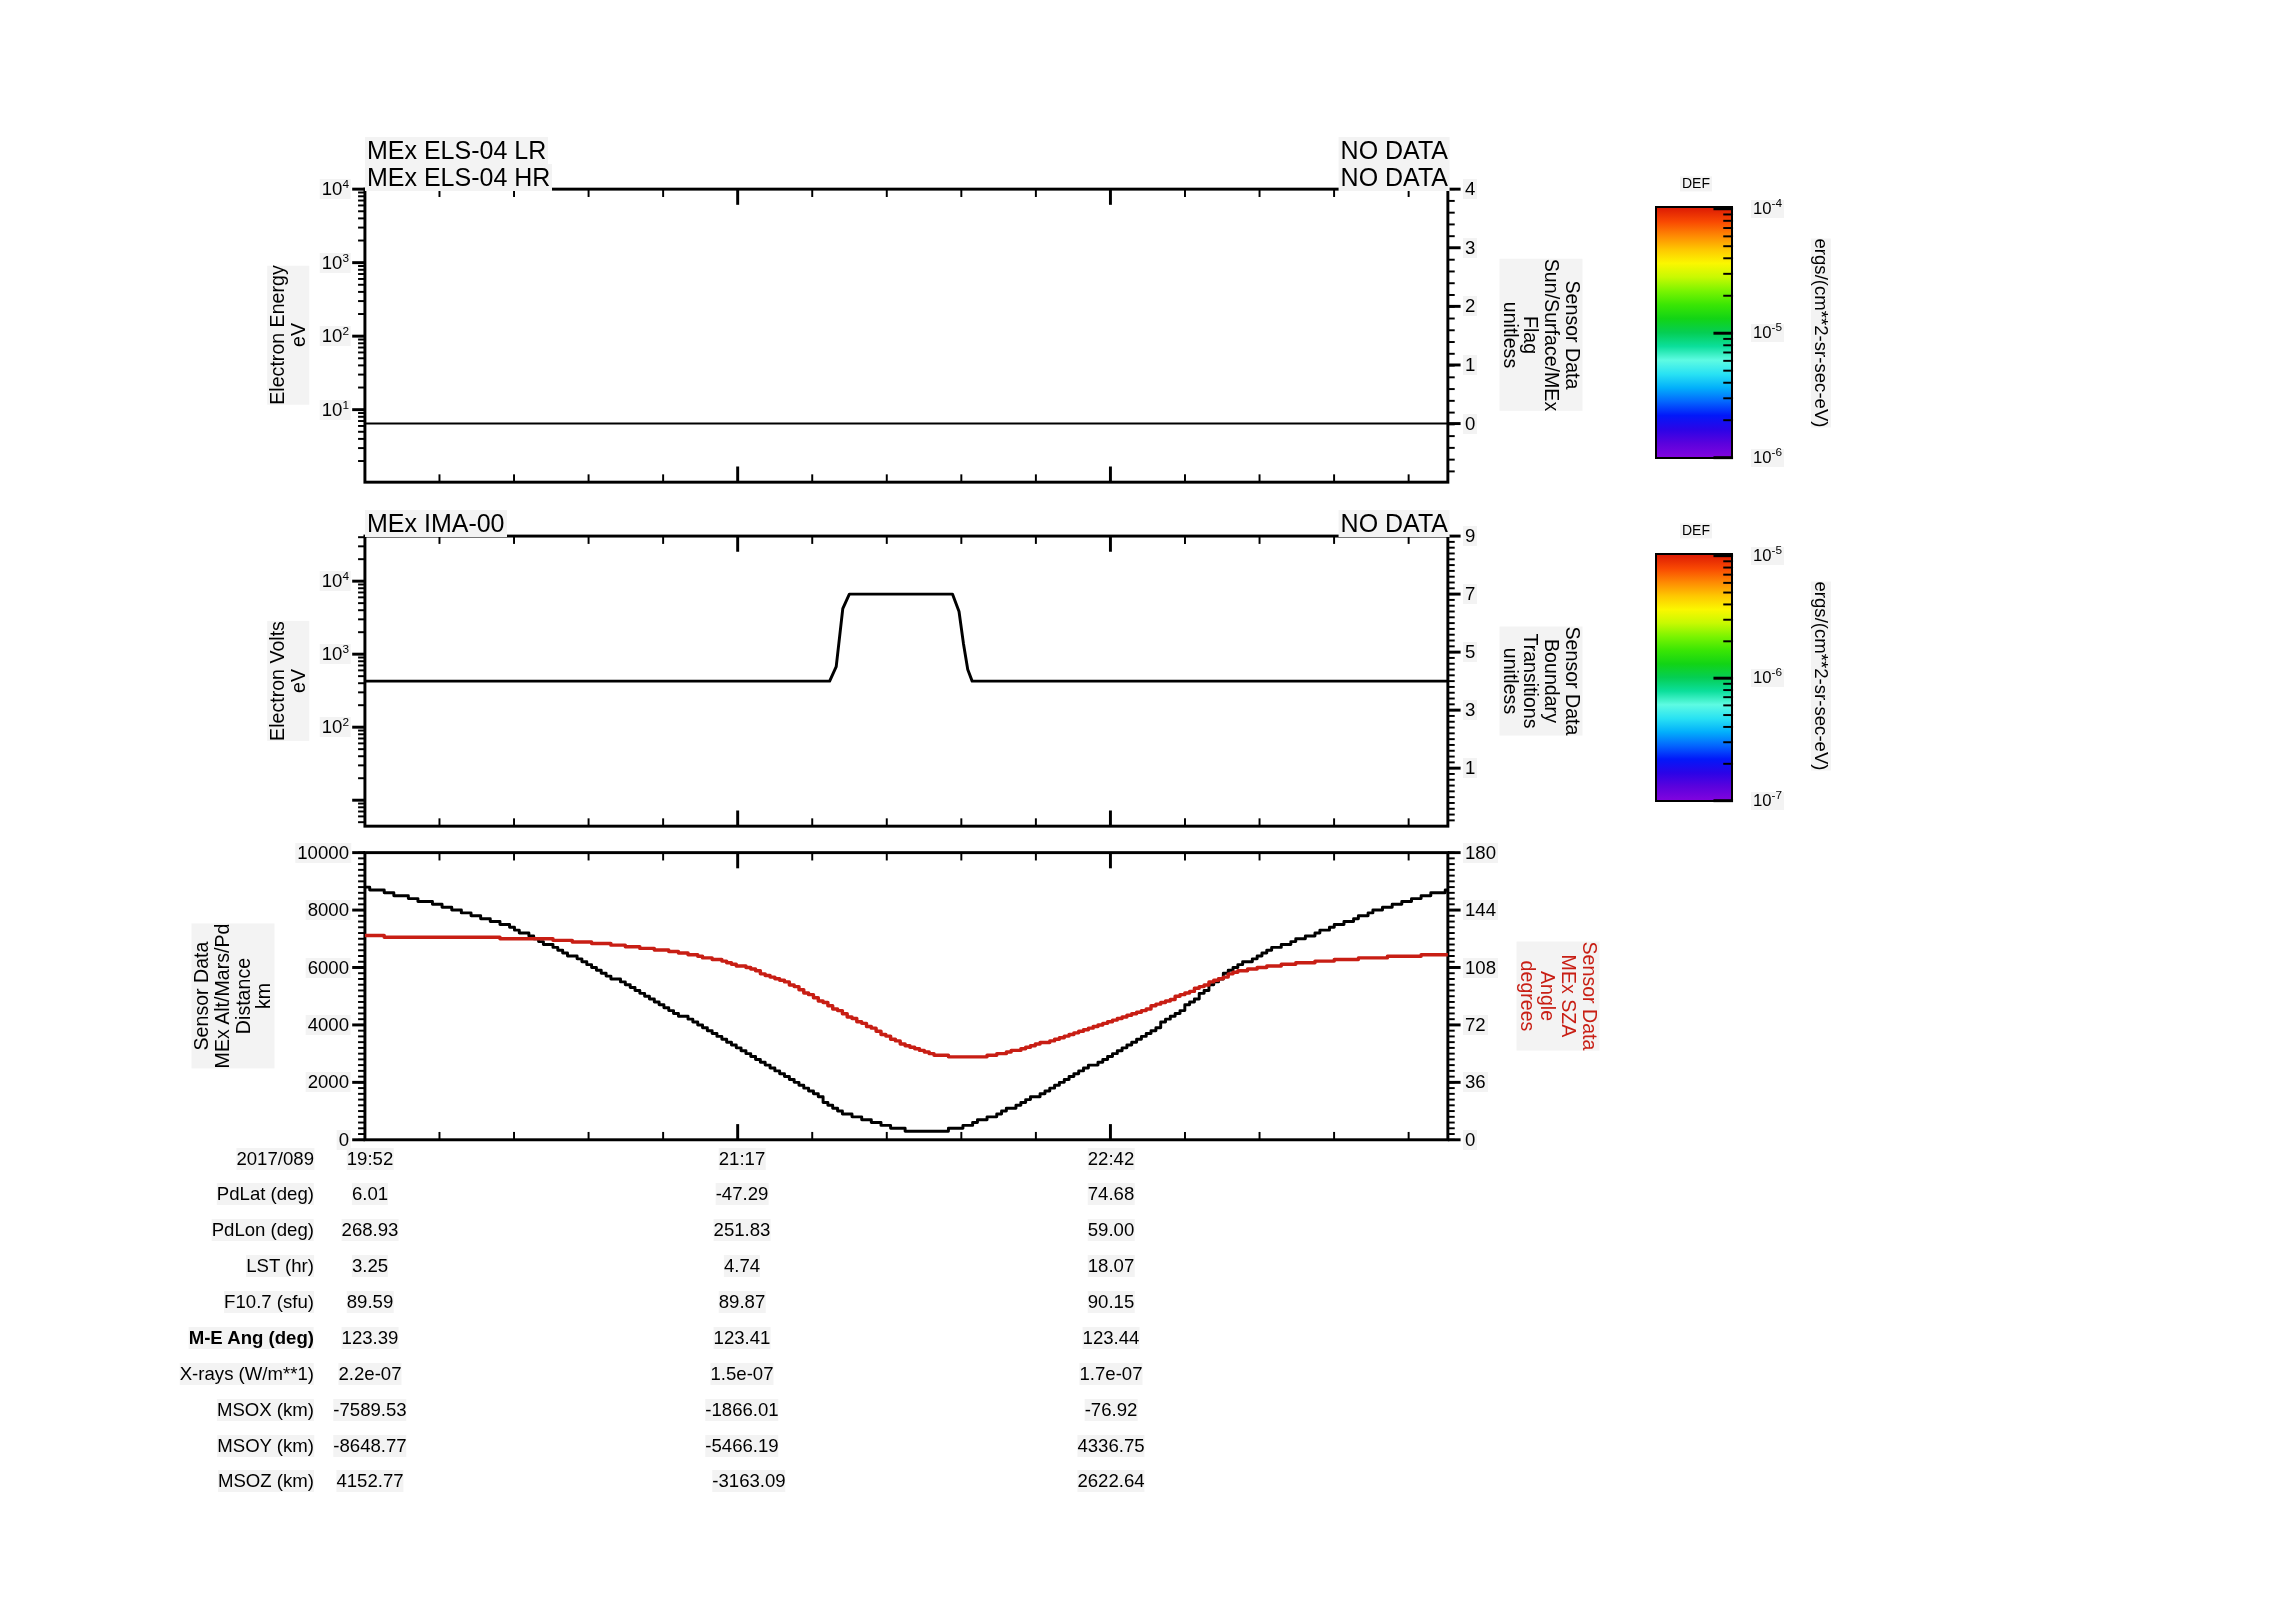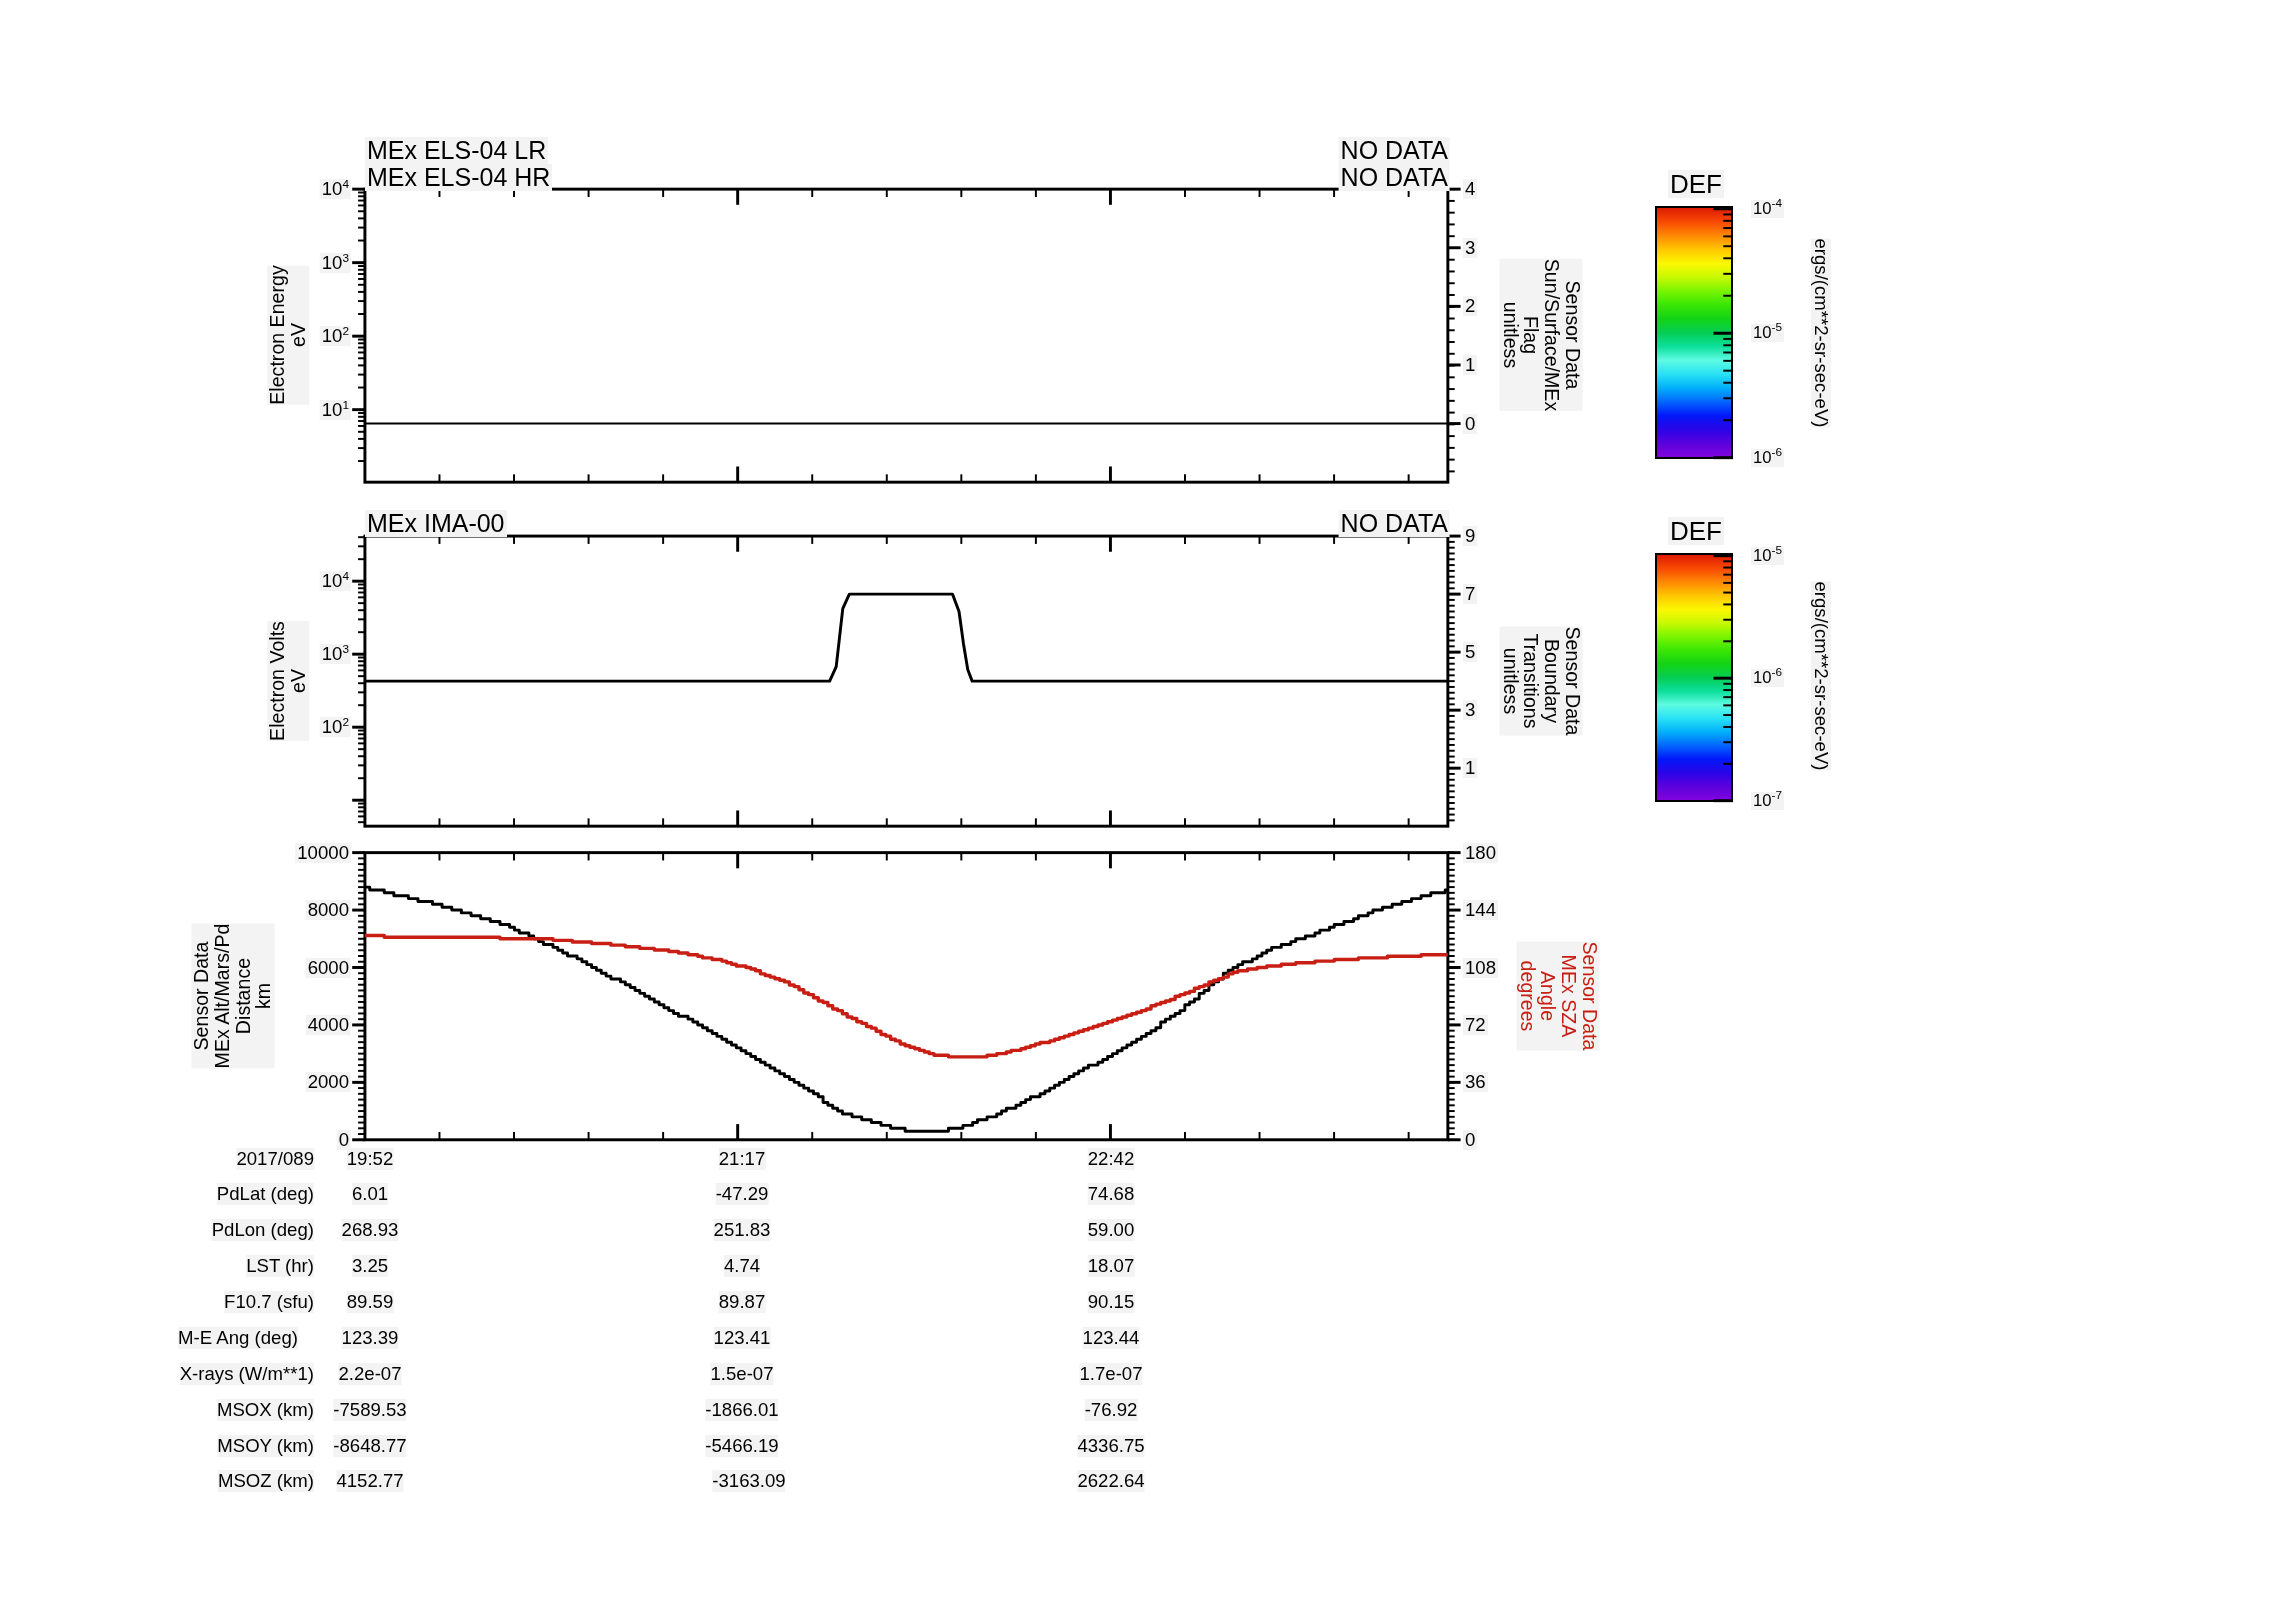--- a/index.html
+++ b/index.html
@@ -11,21 +11,21 @@
   .ticklabel{font-size:18.6px;}
   .ticklabel sup,.cbticklabel sup{font-size:11.8px;line-height:0;}
   .cbticklabel{font-size:16.7px;}
   .vlabel{position:absolute;z-index:10;font-size:19.6px;text-align:center;line-height:1.06;background:#f3f3f3;}
   .vlabel span{display:block;white-space:nowrap;}
   .vlabel span:empty{display:none;}
   .rotl{transform:translate(-50%,-50%) rotate(-90deg);}
   .rotr{transform:translate(-50%,-50%) rotate(90deg);}
   .red{color:#c81e14;}
   .colorbar{position:absolute;border:2.9px solid #000;z-index:4;}
-  .cbtitle{font-size:26px;}
+  .cbtitle{font-size:14px;}
   .tcell{position:absolute;font-size:18.6px;white-space:nowrap;background:#f3f3f3;z-index:10;}
   .center{transform:translate(-50%,-50%);}
   .rightal{transform:translate(-100%,-50%);}
   .leftal{transform:translate(0,-50%);}
 </style>
 </head>
 <body>
 
 <div id="canvas">
   <svg id="linework" width="2293" height="1620" viewBox="0 0 2339 1653">
@@ -531,21 +531,21 @@
       <div class="tcell " style="left: 742px; top: 1230px; transform: translate(-50%, -50%);">251.83</div>
       <div class="tcell " style="left: 1111px; top: 1230px; transform: translate(-50%, -50%);">59.00</div>
       <div class="tcell " style="left: 314px; top: 1266px; transform: translate(-100%, -50%);">LST (hr)</div>
       <div class="tcell " style="left: 370px; top: 1266px; transform: translate(-50%, -50%);">3.25</div>
       <div class="tcell " style="left: 742px; top: 1266px; transform: translate(-50%, -50%);">4.74</div>
       <div class="tcell " style="left: 1111px; top: 1266px; transform: translate(-50%, -50%);">18.07</div>
       <div class="tcell " style="left: 314px; top: 1302px; transform: translate(-100%, -50%);">F10.7 (sfu)</div>
       <div class="tcell " style="left: 370px; top: 1302px; transform: translate(-50%, -50%);">89.59</div>
       <div class="tcell " style="left: 742px; top: 1302px; transform: translate(-50%, -50%);">89.87</div>
       <div class="tcell " style="left: 1111px; top: 1302px; transform: translate(-50%, -50%);">90.15</div>
-      <div class="tcell " style="left: 298px; top: 1338px; transform: translate(-100%, -50%);">M-E Ang (deg)</div>
+      <div class="tcell " style="left: 314px; top: 1338px; transform: translate(-100%, -50%); font-weight: bold;">M-E Ang (deg)</div>
       <div class="tcell " style="left: 370px; top: 1338px; transform: translate(-50%, -50%);">123.39</div>
       <div class="tcell " style="left: 742px; top: 1338px; transform: translate(-50%, -50%);">123.41</div>
       <div class="tcell " style="left: 1111px; top: 1338px; transform: translate(-50%, -50%); text-align: right;">123.44</div>
       <div class="tcell " style="left: 314px; top: 1374px; transform: translate(-100%, -50%);">X-rays (W/m**1)</div>
       <div class="tcell " style="left: 370px; top: 1374px; transform: translate(-50%, -50%);">2.2e-07</div>
       <div class="tcell " style="left: 742px; top: 1374px; transform: translate(-50%, -50%);">1.5e-07</div>
       <div class="tcell " style="left: 1111px; top: 1374px; transform: translate(-50%, -50%);">1.7e-07</div>
       <div class="tcell " style="left: 314px; top: 1410px; transform: translate(-100%, -50%); text-align: right;">MSOX (km)</div>
       <div class="tcell " style="left: 370px; top: 1410px; transform: translate(-50%, -50%);">-7589.53</div>
       <div class="tcell " style="left: 742px; top: 1410px; transform: translate(-50%, -50%);">-1866.01</div>

